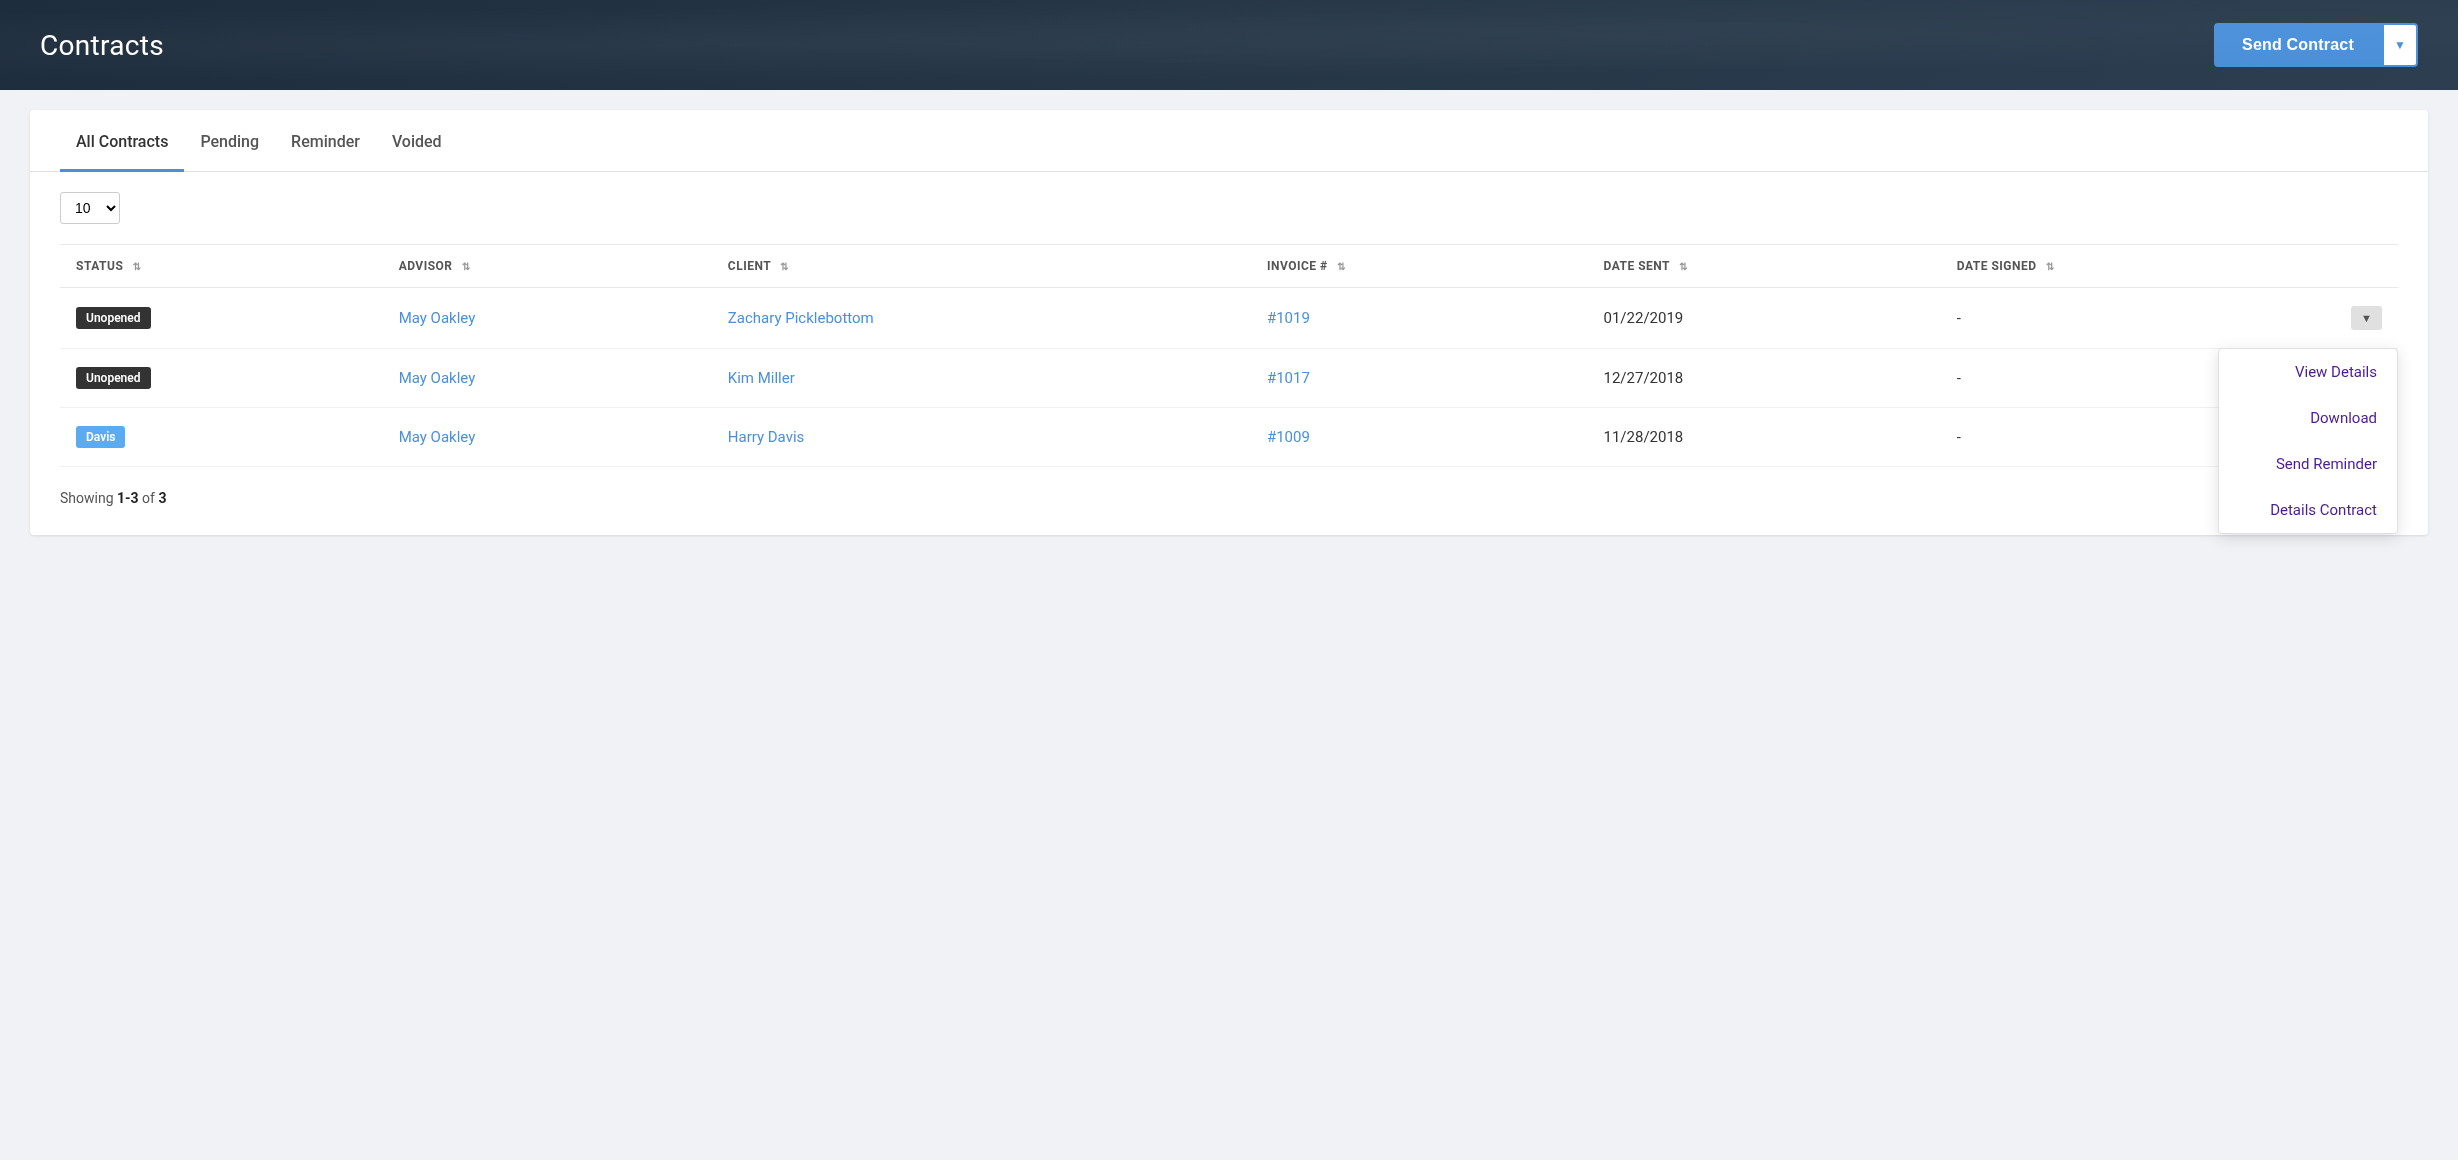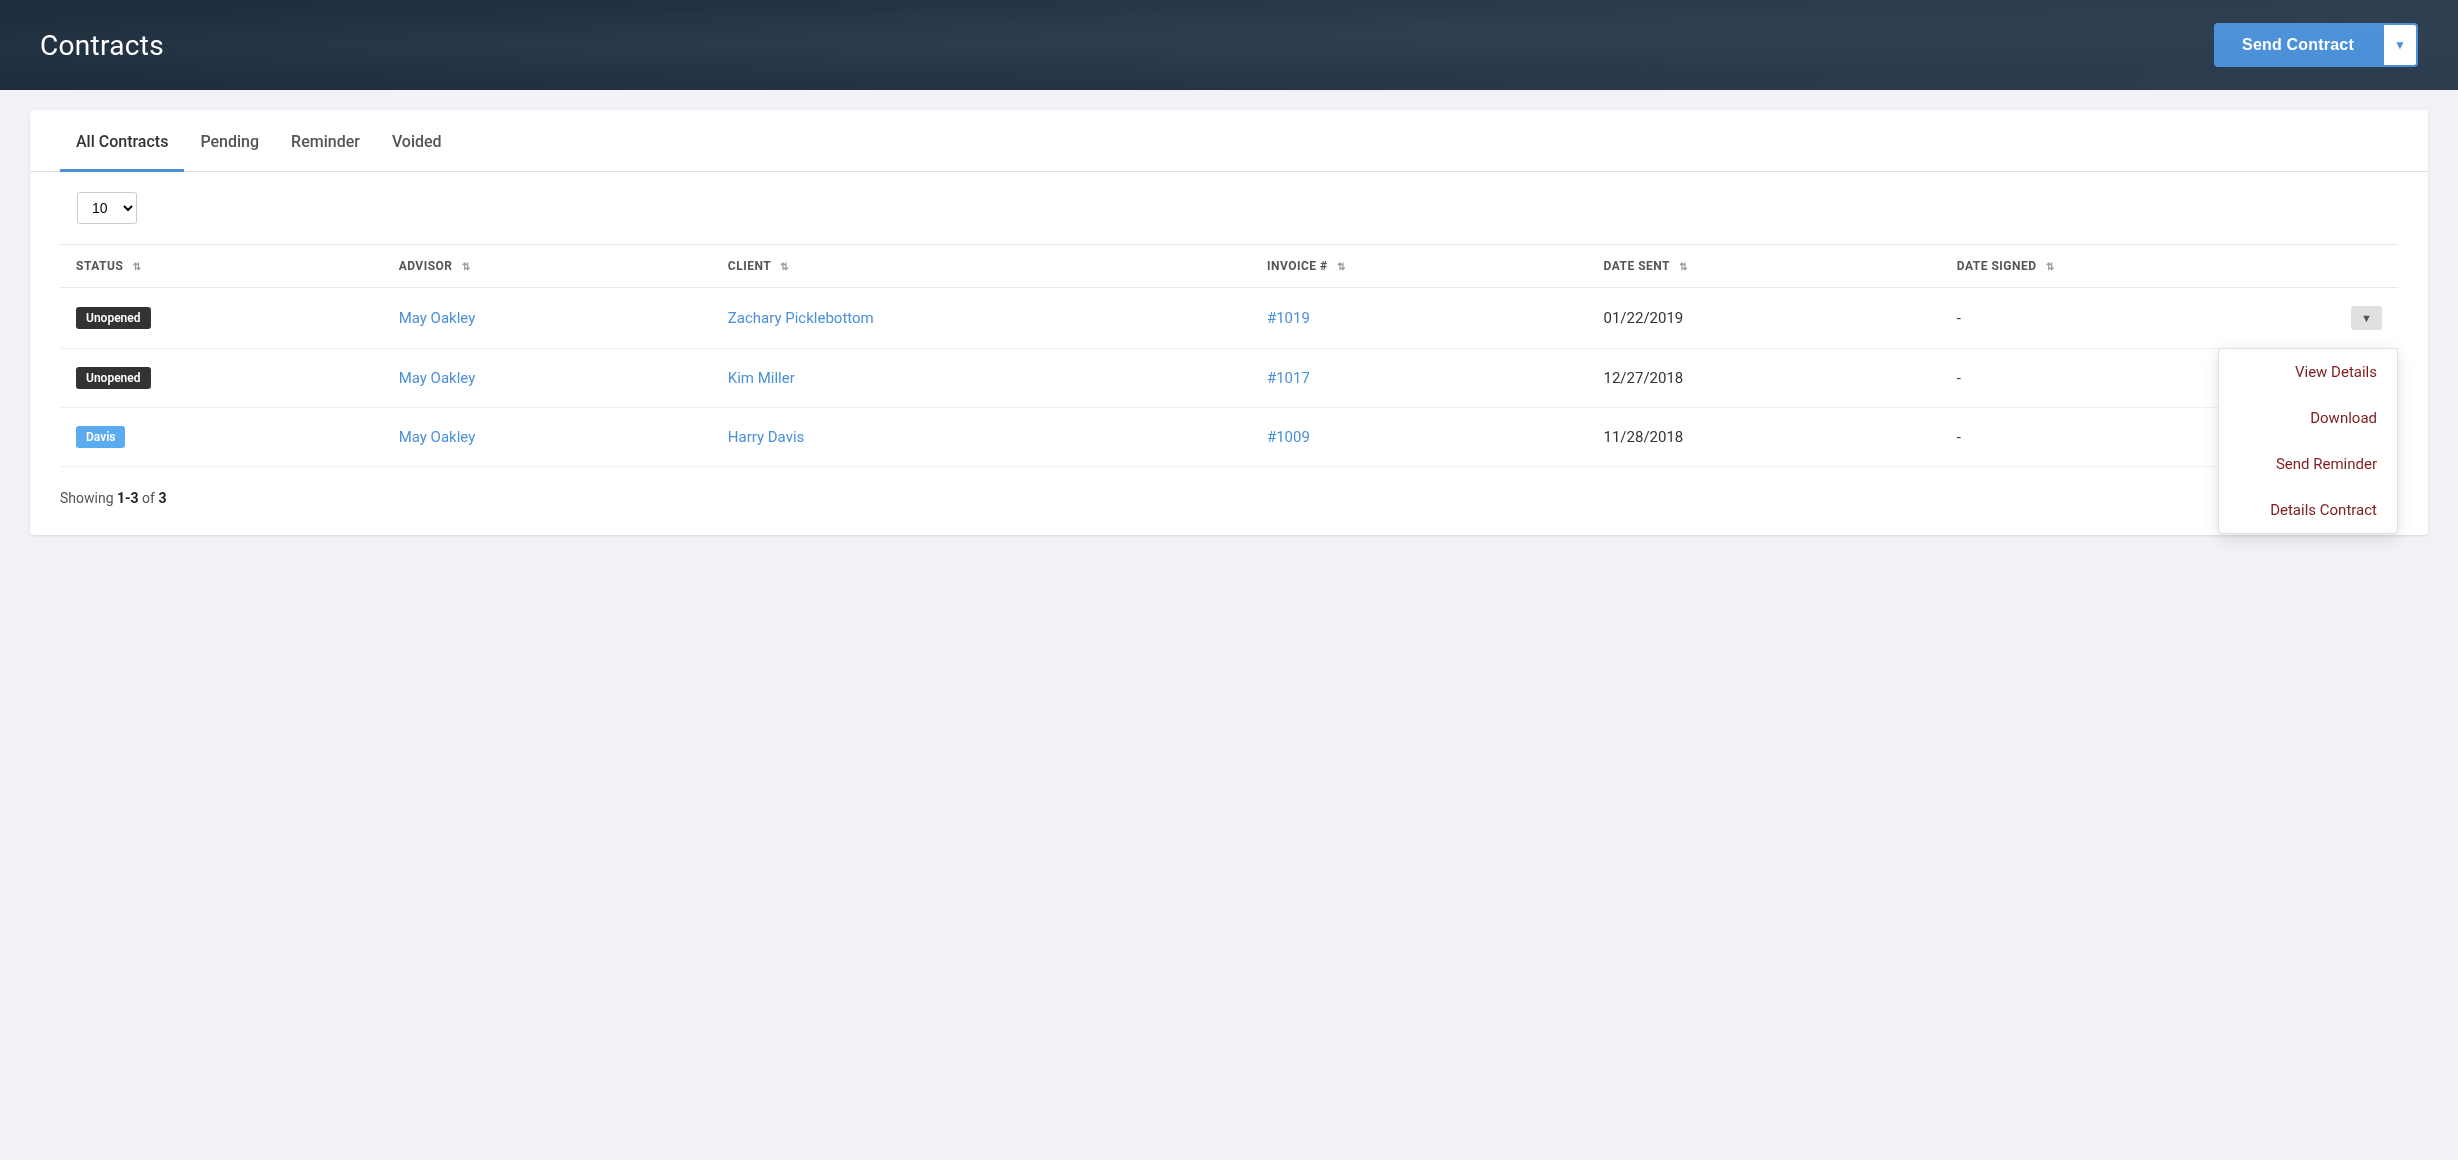--- a/index.html
+++ b/index.html
@@ -88,21 +88,21 @@
       margin-bottom: -1px;
       transition: color 0.2s;
     }
     .tab.active {
       color: #333;
       border-bottom-color: #4a90d9;
     }
 
     
     .controls {
-      padding: 20px 47px;
+      padding: 20px 30px;
     }
     .per-page-select {
       border: 1px solid #ccc;
       border-radius: 3px;
       padding: 6px 10px;
       font-size: 14px;
       cursor: pointer;
       background: #fff;
       width: 60px;
     }
@@ -175,21 +175,21 @@
       background: #fff;
       border: 1px solid #e0e0e0;
       border-radius: 4px;
       box-shadow: 0 4px 16px rgba(0,0,0,0.12);
       z-index: 100;
       min-width: 180px;
     }
     .dropdown-menu-item {
       padding: 14px 20px;
       font-size: 15px;
-      color: #7f1d1d;
+      color: #4c1d95;
       cursor: pointer;
     }
 
     
     .table-footer {
       display: flex;
       justify-content: space-between;
       align-items: center;
       padding: 18px 30px 24px;
       font-size: 14px;

